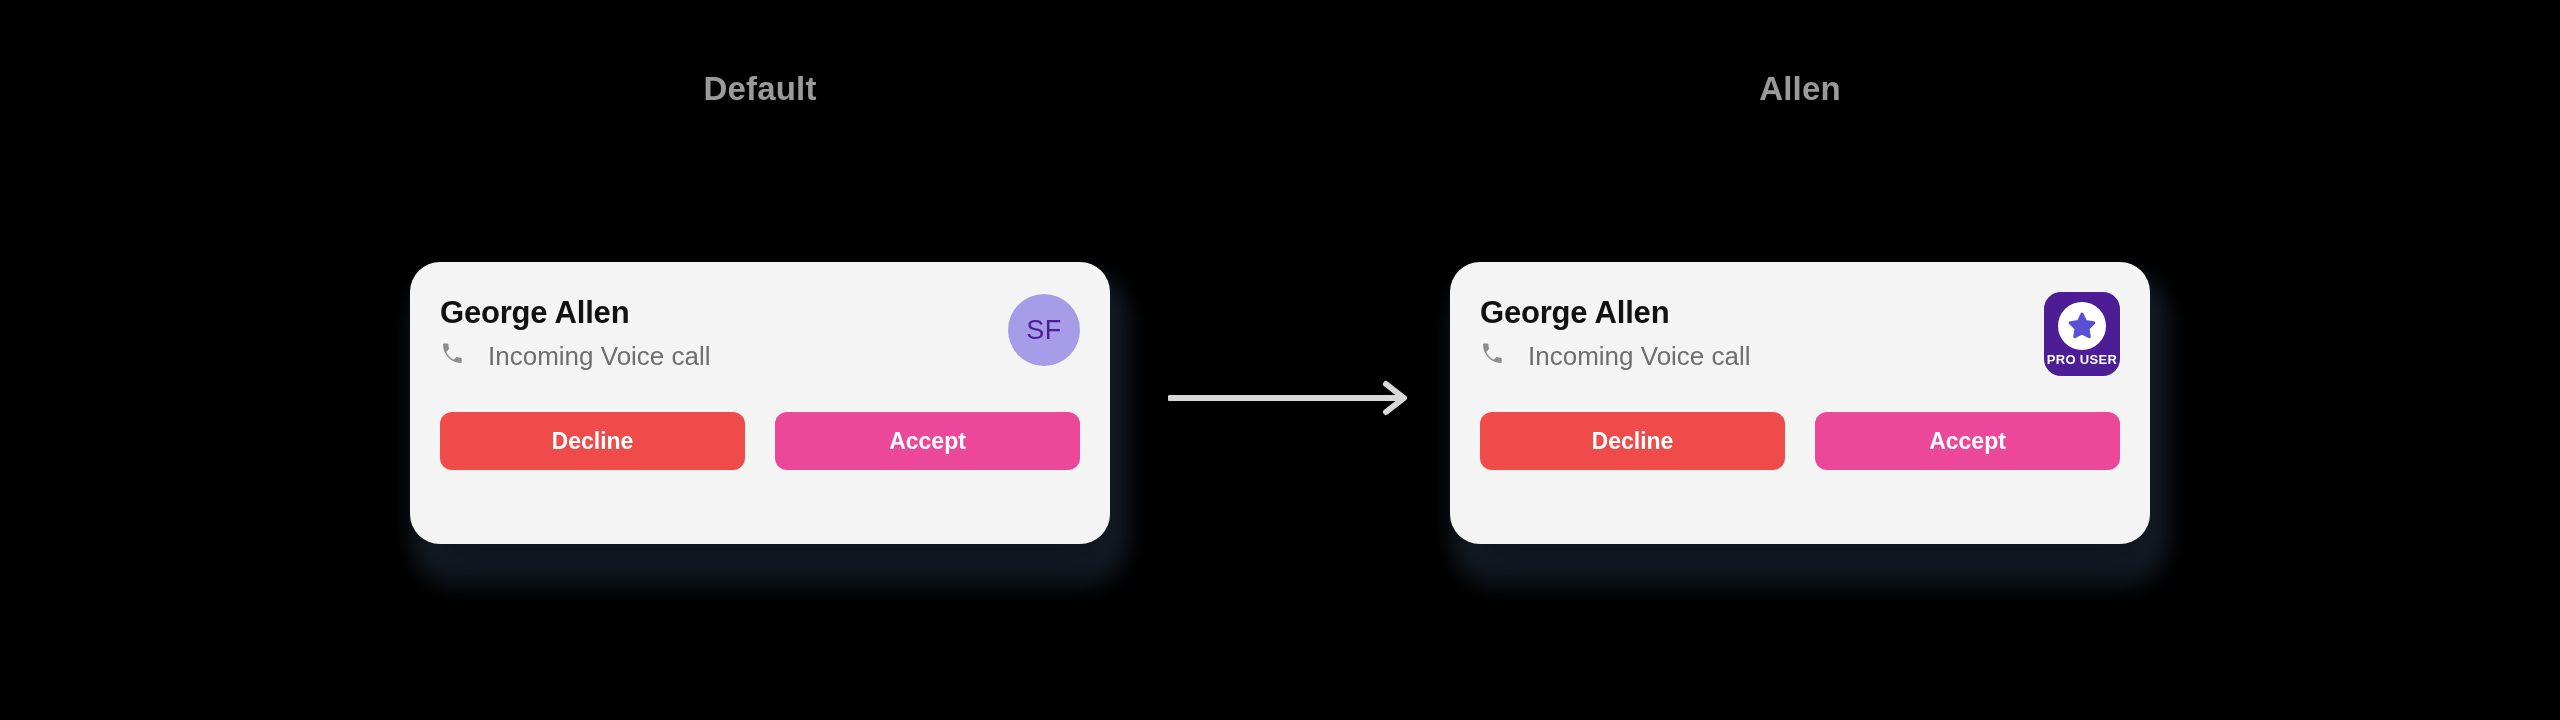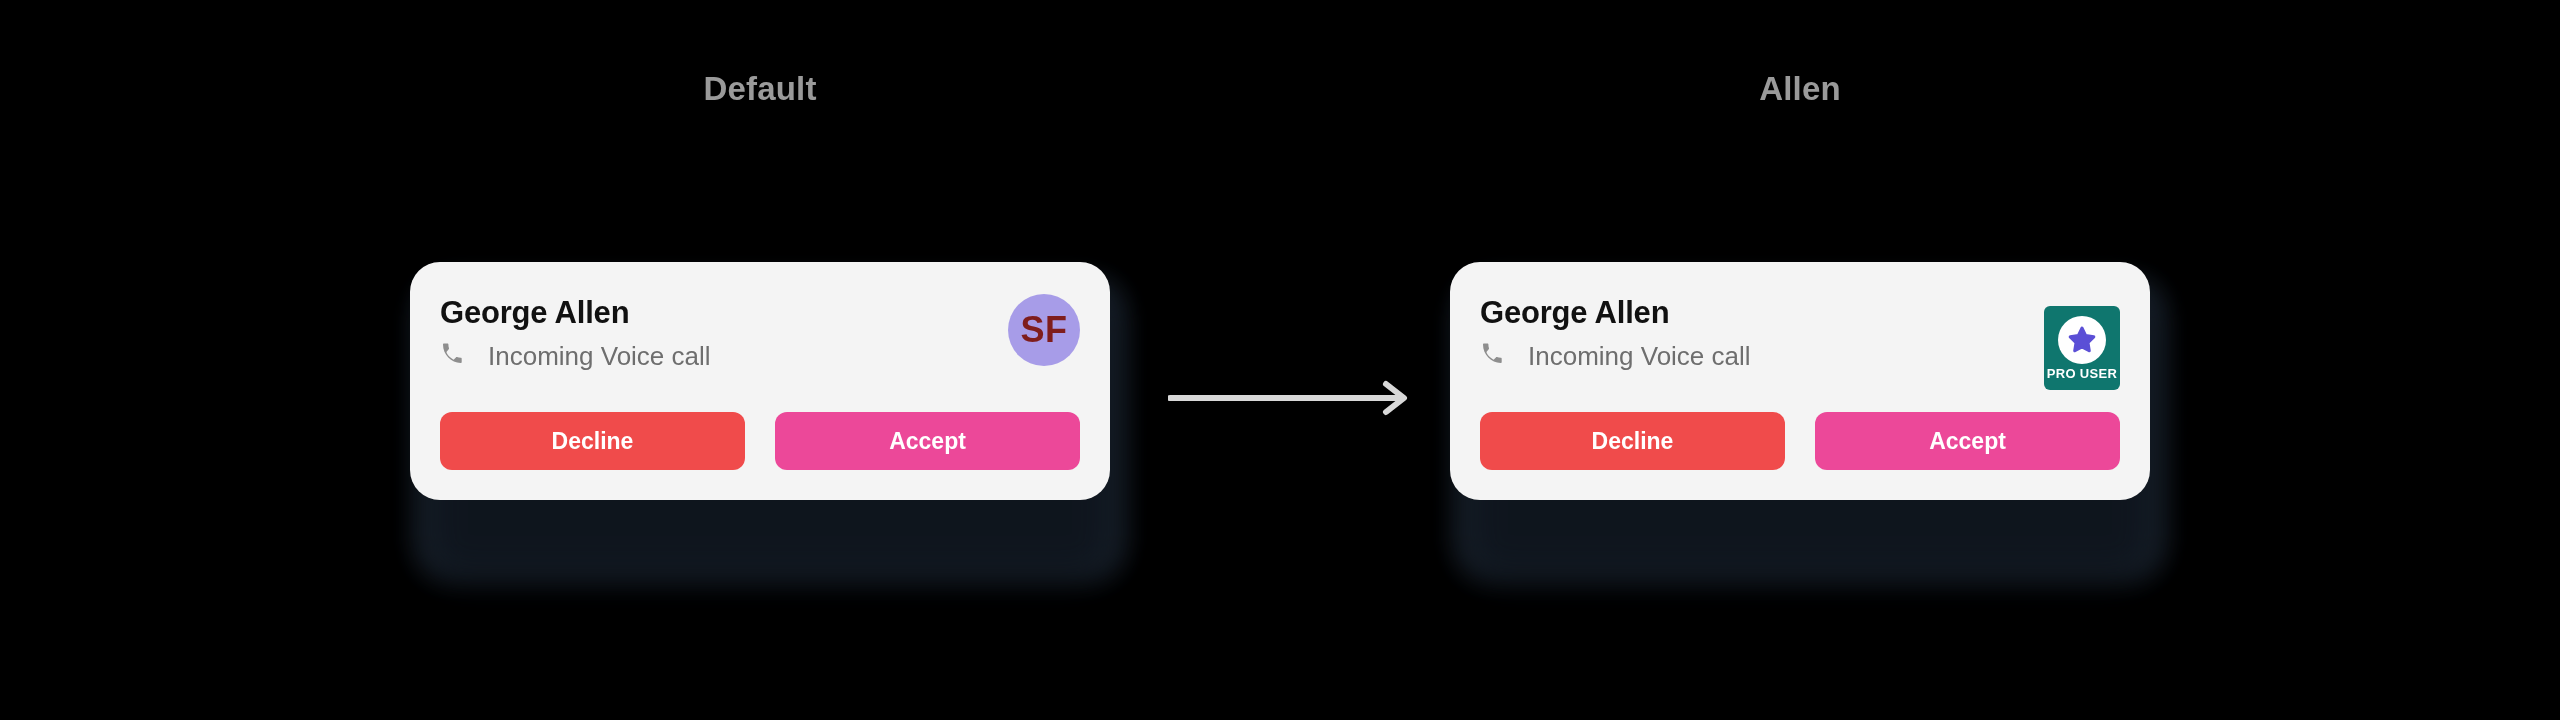--- a/index.html
+++ b/index.html
@@ -63,21 +63,21 @@
     height: 292px;
     background: #0d131b;
     filter: blur(18px);
     opacity: 0.85;
   }
 
   
   .card {
     position: relative;
     width: 700px;
-    height: 238px;
+    height: 282px;
     background: #f4f4f4;
     border-radius: 30px;
     box-sizing: border-box;
     padding: 28px 30px 26px 30px;
   }
 
   .card-head {
     display: flex;
     align-items: flex-start;
     justify-content: space-between;
@@ -118,40 +118,40 @@
     height: 72px;
     border-radius: 50%;
     background: #a79ce8;
     display: flex;
     align-items: center;
     justify-content: center;
     flex: 0 0 auto;
     margin-top: 4px;
   }
   .avatar-initials {
-    color: #7f1d1d;
-    font-size: 36px;
-    font-weight: bold;
+    color: #4c1d95;
+    font-size: 27px;
+    font-weight: normal;
     letter-spacing: 0.5px;
     line-height: 1;
   }
 
   
   .avatar-badge {
     width: 76px;
     height: 84px;
-    border-radius: 6px;
-    background: #0f766e;
+    border-radius: 17px;
+    background: #4c1d95;
     display: flex;
     flex-direction: column;
     align-items: center;
     justify-content: center;
     gap: 3px;
     flex: 0 0 auto;
-    margin-top: 16px;
+    margin-top: 2px;
   }
   .badge-star-disc {
     width: 48px;
     height: 48px;
     border-radius: 50%;
     background: #ffffff;
     display: flex;
     align-items: center;
     justify-content: center;
   }

